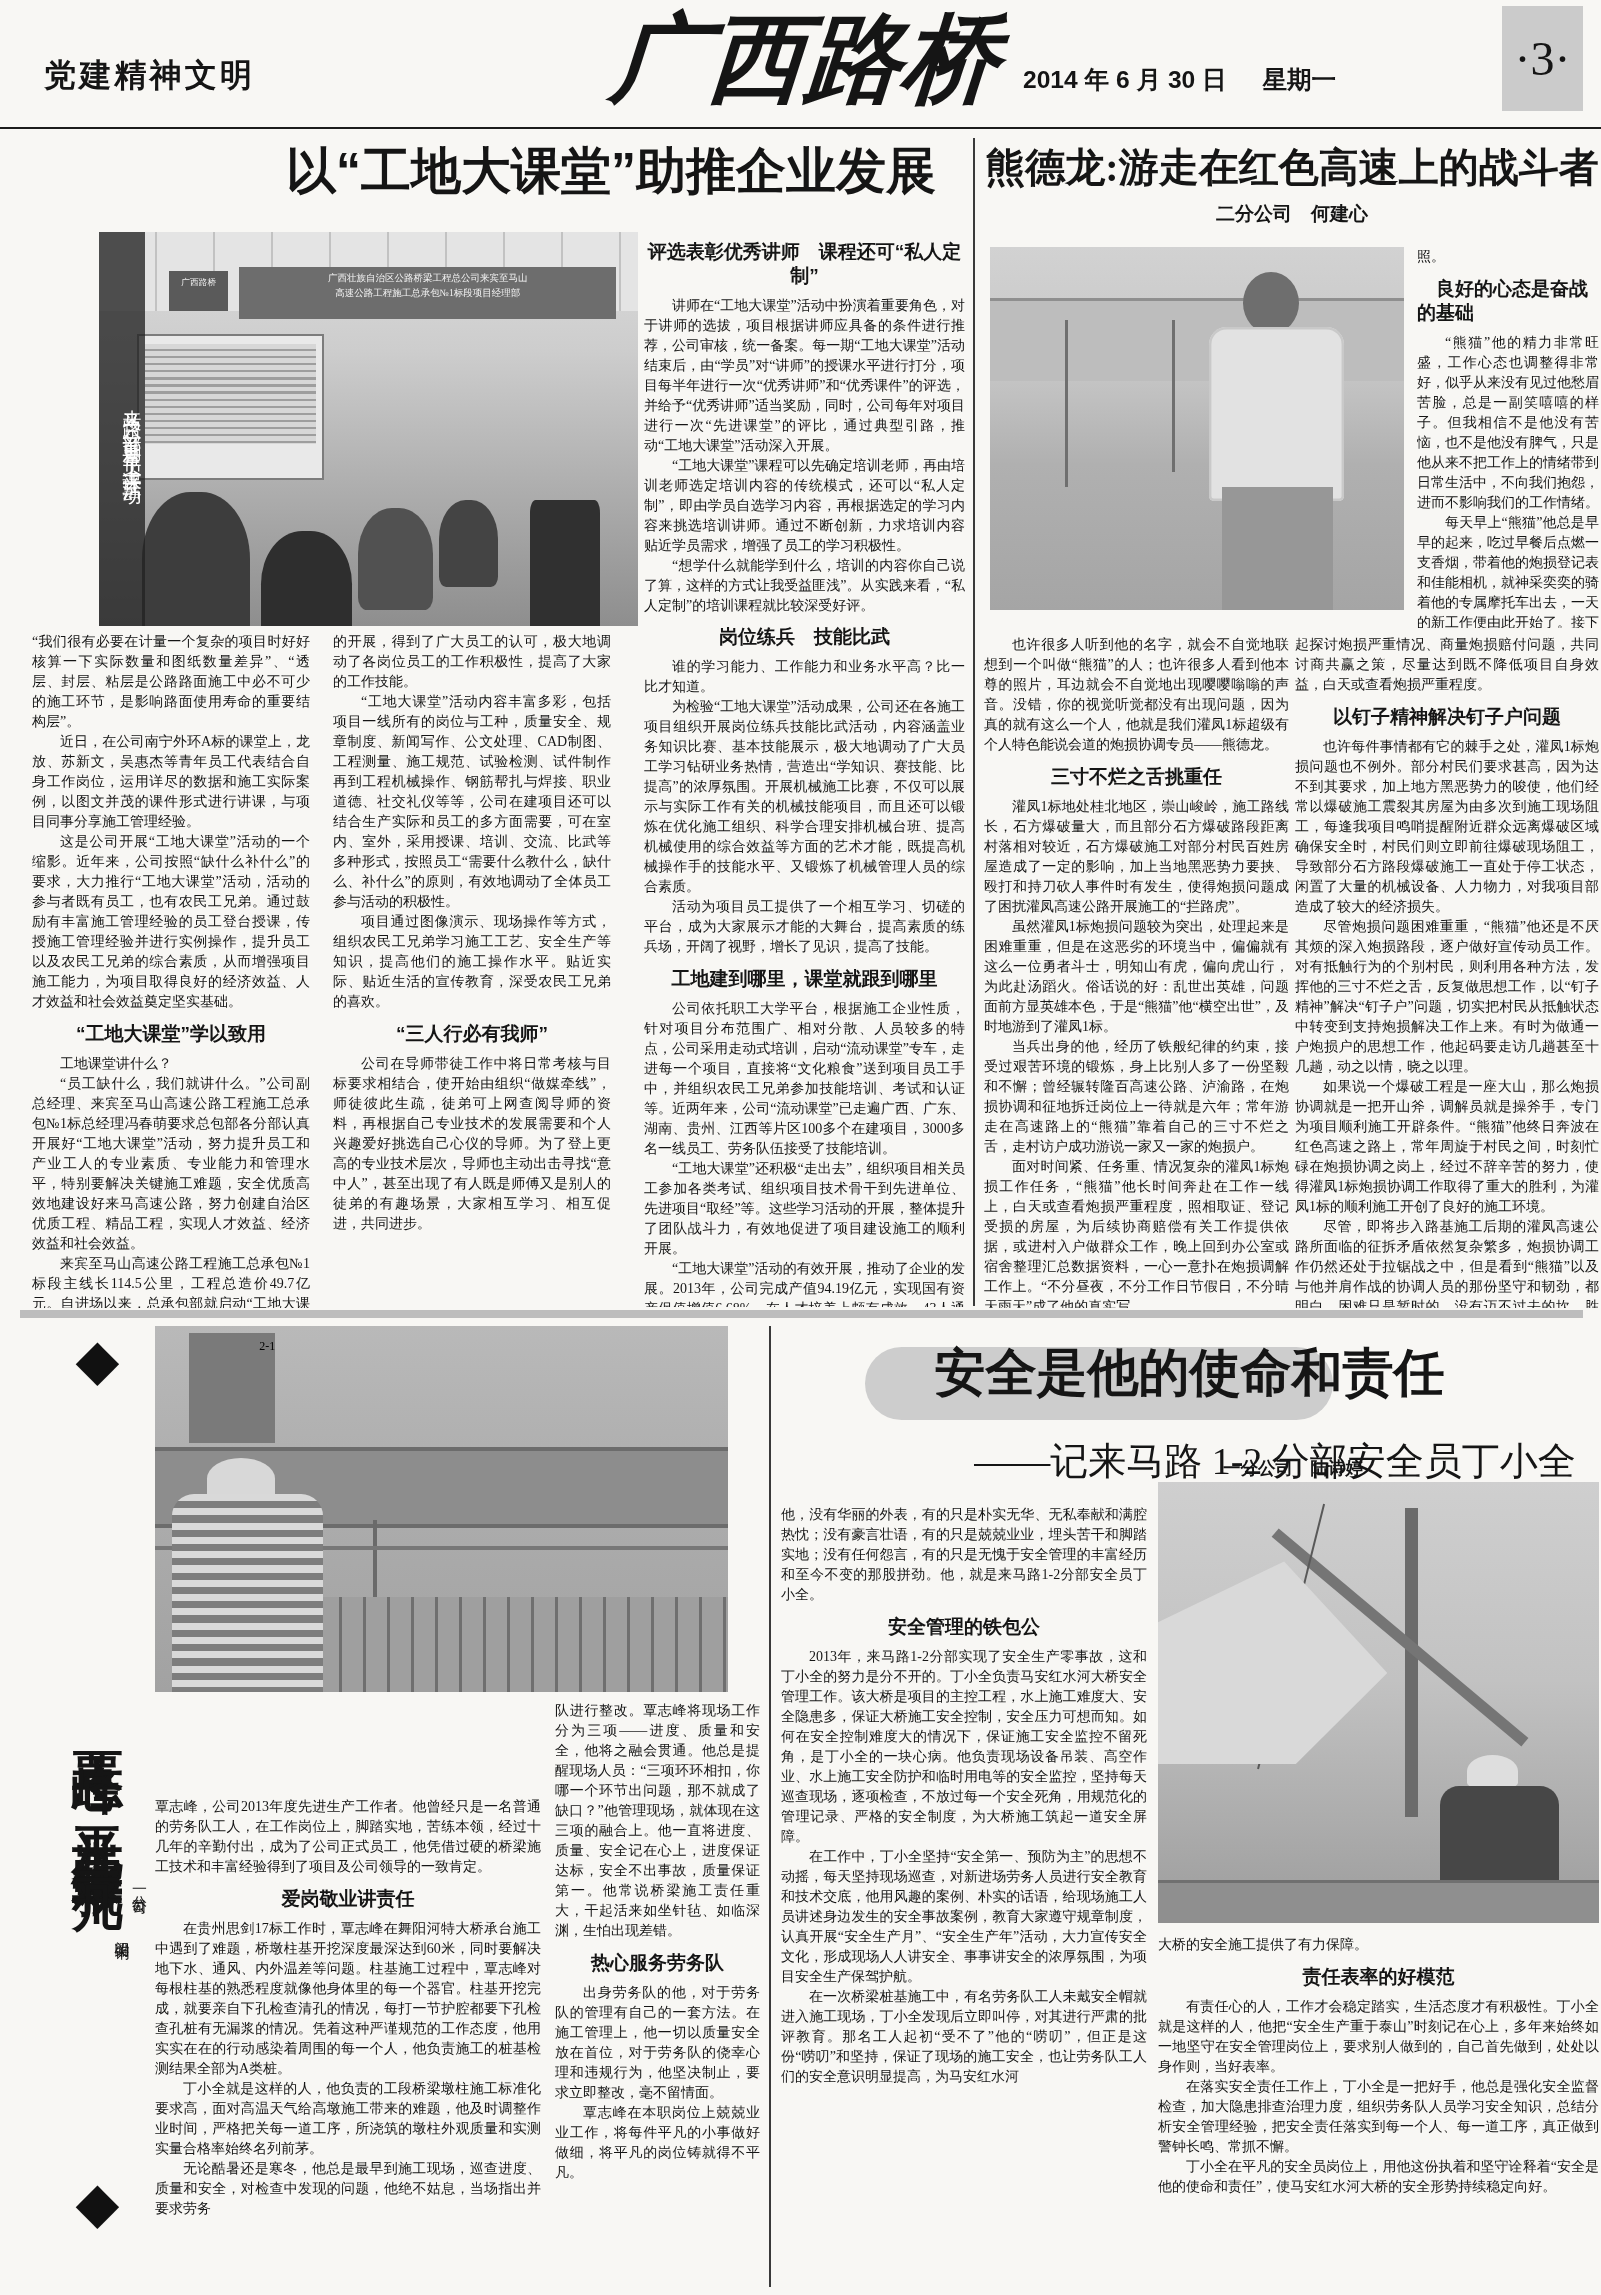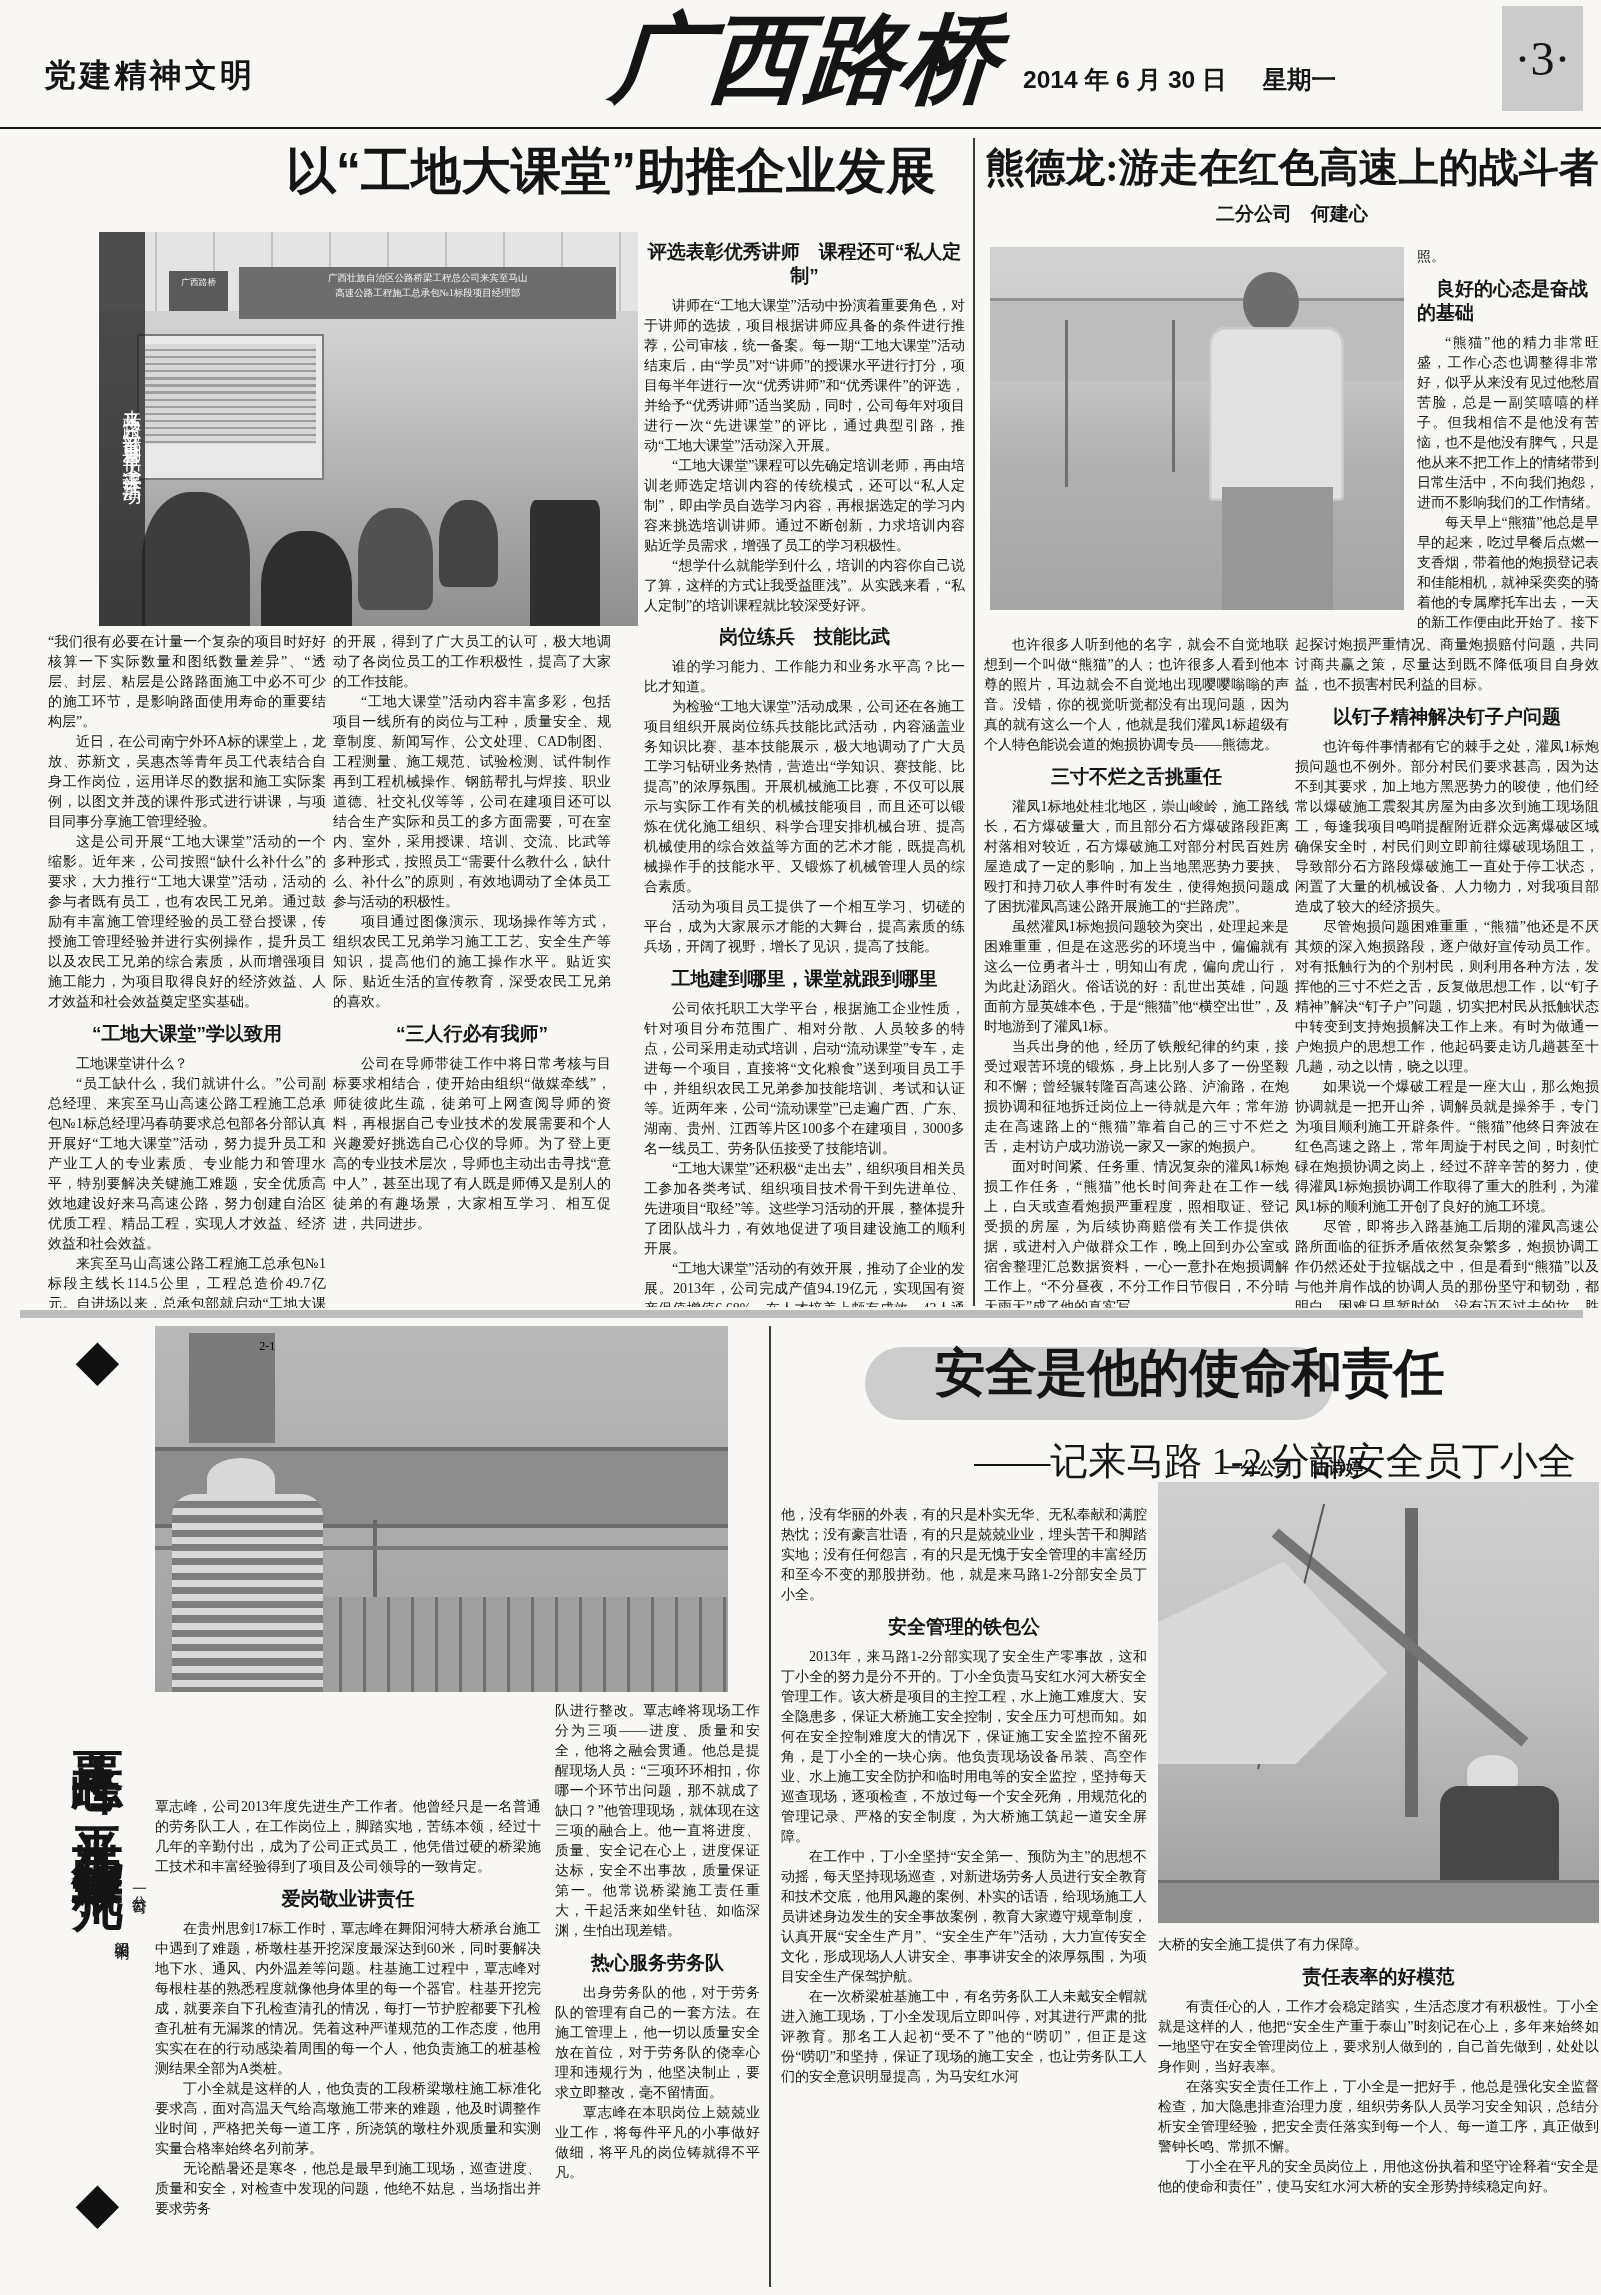--- a/index.html
+++ b/index.html
@@ -59,21 +59,21 @@
     </div>
     <div class="sil" style="left:8%;bottom:-4%;width:20%;height:38%;"></div>
     <div class="sil" style="left:30%;bottom:-6%;width:17%;height:30%;background:#2e2e2e;"></div>
     <div class="sil" style="left:48%;bottom:4%;width:14%;height:26%;background:#515151;"></div>
     <div class="sil" style="left:63%;bottom:10%;width:11%;height:22%;background:#444;"></div>
     <div class="sil" style="left:80%;bottom:-8%;width:13%;height:40%;background:#303030;border-radius:8% 8% 0 0;"></div>
     <div class="abs vtext" style="left:0;top:0;width:46px;height:100%;background:rgba(35,35,35,.78);color:#fff;
                 font-size:19px;letter-spacing:4.8px;text-align:center;padding-top:11px;box-sizing:border-box;">来马路三分部首期青年员工上课堂活动</div>
   </div>
 
-  <div class="col" style="left:48px;top:632px;width:278px;height:676px;">
+  <div class="col" style="left:32px;top:632px;width:278px;height:676px;">
       <p class="ni">“我们很有必要在计量一个复杂的项目时好好核算一下实际数量和图纸数量差异”、“透层、封层、粘层是公路路面施工中必不可少的施工环节，是影响路面使用寿命的重要结构层”。</p>
       <p>近日，在公司南宁外环A标的课堂上，龙放、苏新文，吴惠杰等青年员工代表结合自身工作岗位，运用详尽的数据和施工实际案例，以图文并茂的课件形式进行讲课，与项目同事分享施工管理经验。</p>
       <p>这是公司开展“工地大课堂”活动的一个缩影。近年来，公司按照“缺什么补什么”的要求，大力推行“工地大课堂”活动，活动的参与者既有员工，也有农民工兄弟。通过鼓励有丰富施工管理经验的员工登台授课，传授施工管理经验并进行实例操作，提升员工以及农民工兄弟的综合素质，从而增强项目施工能力，为项目取得良好的经济效益、人才效益和社会效益奠定坚实基础。</p>
       <h3>“工地大课堂”学以致用</h3>
       <p>工地课堂讲什么？</p>
       <p>“员工缺什么，我们就讲什么。”公司副总经理、来宾至马山高速公路工程施工总承包№1标总经理冯春萌要求总包部各分部认真开展好“工地大课堂”活动，努力提升员工和产业工人的专业素质、专业能力和管理水平，特别要解决关键施工难题，安全优质高效地建设好来马高速公路，努力创建自治区优质工程、精品工程，实现人才效益、经济效益和社会效益。</p>
       <p>来宾至马山高速公路工程施工总承包№1标段主线长114.5公里，工程总造价49.7亿元。自进场以来，总承包部就启动“工地大课堂”活动，精心组织大家开展企业文化、管理实务、质量安全要求、施工规范、标准化精细化建设要求、新技术、新工艺、各分项工程重点、难点剖析等方面的学习和培训。</p>
     </div>
   <div class="col" style="left:333px;top:632px;width:278px;height:676px;">
       <p class="ni">的开展，得到了广大员工的认可，极大地调动了各岗位员工的工作积极性，提高了大家的工作技能。</p>
@@ -122,21 +122,21 @@
     </div>
   <div class="col" style="left:984px;top:635px;width:305px;height:673px;">
       <p>也许很多人听到他的名字，就会不自觉地联想到一个叫做“熊猫”的人；也许很多人看到他本尊的照片，耳边就会不自觉地出现嘤嘤嗡嗡的声音。没错，你的视觉听觉都没有出现问题，因为真的就有这么一个人，他就是我们灌凤1标超级有个人特色能说会道的炮损协调专员——熊德龙。</p>
       <h3>三寸不烂之舌挑重任</h3>
       <p>灌凤1标地处桂北地区，崇山峻岭，施工路线长，石方爆破量大，而且部分石方爆破路段距离村落相对较近，石方爆破施工对部分村民百姓房屋造成了一定的影响，加上当地黑恶势力要挟、殴打和持刀砍人事件时有发生，使得炮损问题成了困扰灌凤高速公路开展施工的“拦路虎”。</p>
       <p>虽然灌凤1标炮损问题较为突出，处理起来是困难重重，但是在这恶劣的环境当中，偏偏就有这么一位勇者斗士，明知山有虎，偏向虎山行，为此赴汤蹈火。俗话说的好：乱世出英雄，问题面前方显英雄本色，于是“熊猫”他“横空出世”，及时地游到了灌凤1标。</p>
       <p>当兵出身的他，经历了铁般纪律的约束，接受过艰苦环境的锻炼，身上比别人多了一份坚毅和不懈；曾经辗转隆百高速公路、泸渝路，在炮损协调和征地拆迁岗位上一待就是六年；常年游走在高速路上的“熊猫”靠着自己的三寸不烂之舌，走村访户成功游说一家又一家的炮损户。</p>
       <p>面对时间紧、任务重、情况复杂的灌凤1标炮损工作任务，“熊猫”他长时间奔赴在工作一线上，白天或查看炮损严重程度，照相取证、登记受损的房屋，为后续协商赔偿有关工作提供依据，或进村入户做群众工作，晚上回到办公室或宿舍整理汇总数据资料，一心一意扑在炮损调解工作上。“不分昼夜，不分工作日节假日，不分晴天雨天”成了他的真实写</p>
     </div>
   <div class="col" style="left:1295px;top:635px;width:304px;height:673px;">
-      <p class="ni">起探讨炮损严重情况、商量炮损赔付问题，共同讨商共赢之策，尽量达到既不降低项目自身效益，也不损害村民利益的目标。</p>
+      <p class="ni">起探讨炮损严重情况、商量炮损赔付问题，共同讨商共赢之策，尽量达到既不降低项目自身效益，白天或查看炮损严重程度。</p>
       <h3>以钉子精神解决钉子户问题</h3>
       <p>也许每件事情都有它的棘手之处，灌凤1标炮损问题也不例外。部分村民们要求甚高，因为达不到其要求，加上地方黑恶势力的唆使，他们经常以爆破施工震裂其房屋为由多次到施工现场阻工，每逢我项目鸣哨提醒附近群众远离爆破区域确保安全时，村民们则立即前往爆破现场阻工，导致部分石方路段爆破施工一直处于停工状态，闲置了大量的机械设备、人力物力，对我项目部造成了较大的经济损失。</p>
       <p>尽管炮损问题困难重重，“熊猫”他还是不厌其烦的深入炮损路段，逐户做好宣传动员工作。对有抵触行为的个别村民，则利用各种方法，发挥他的三寸不烂之舌，反复做思想工作，以“钉子精神”解决“钉子户”问题，切实把村民从抵触状态中转变到支持炮损解决工作上来。有时为做通一户炮损户的思想工作，他起码要走访几趟甚至十几趟，动之以情，晓之以理。</p>
       <p>如果说一个爆破工程是一座大山，那么炮损协调就是一把开山斧，调解员就是操斧手，专门为项目顺利施工开辟条件。“熊猫”他终日奔波在红色高速之路上，常年周旋于村民之间，时刻忙碌在炮损协调之岗上，经过不辞辛苦的努力，使得灌凤1标炮损协调工作取得了重大的胜利，为灌凤1标的顺利施工开创了良好的施工环境。</p>
       <p>尽管，即将步入路基施工后期的灌凤高速公路所面临的征拆矛盾依然复杂繁多，炮损协调工作仍然还处于拉锯战之中，但是看到“熊猫”以及与他并肩作战的协调人员的那份坚守和韧劲，都明白，困难只是暂时的，没有迈不过去的坎，胜利的序幕正等着我们共同揭开。</p>
     </div>
 
   <div class="abs" style="left:20px;top:1310px;width:1563px;height:8px;background:#bdbdbd;"></div>
 
   <div class="abs" style="left:44px;top:1326px;width:106px;height:961px;text-align:center;">

